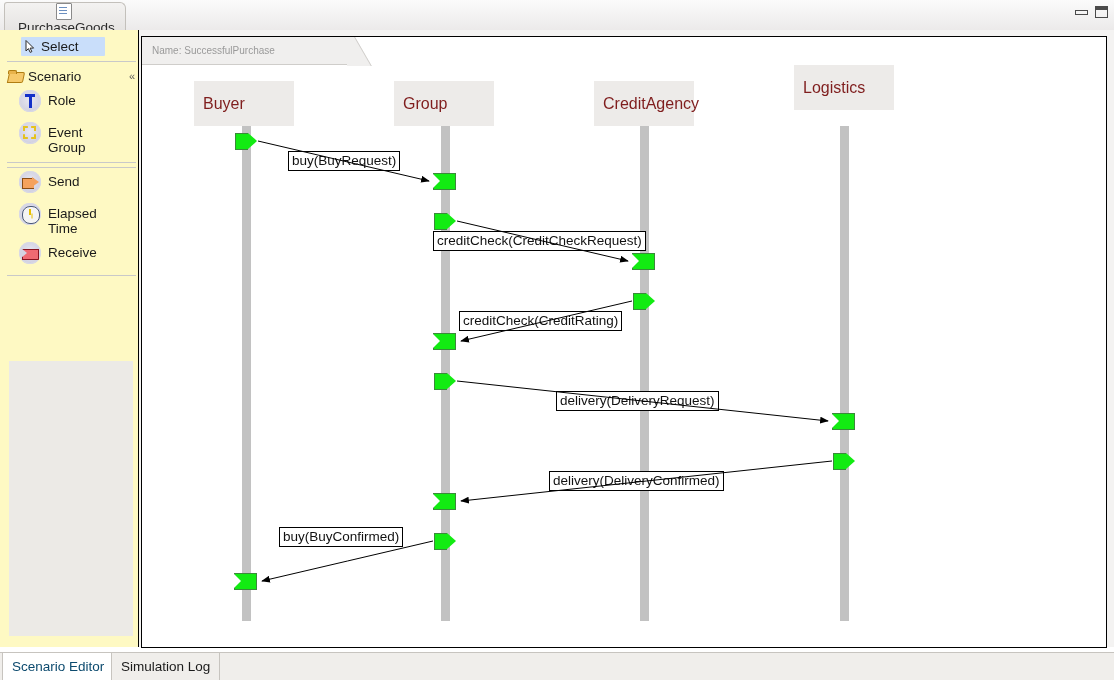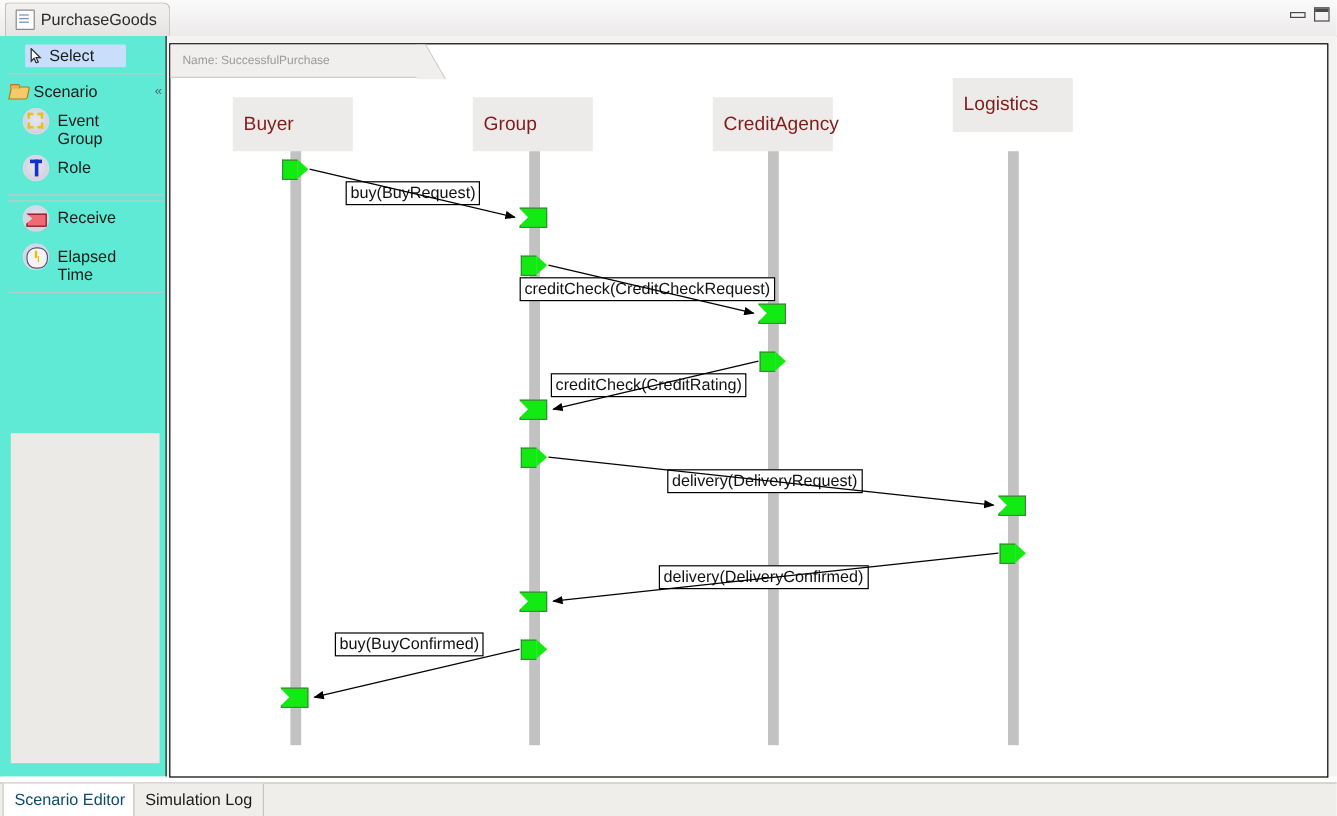--- a/index.html
+++ b/index.html
@@ -35,20 +35,21 @@
     white-space:nowrap;
   }
   .etab .tlabel{margin-left:5px;}
   #tab-purchasegoods{
     left:4px;
     background:linear-gradient(#f3f2f1,#e6e4e2);
     border:1px solid #c3c0bb;
     border-bottom:none;
     border-radius:3px 6px 0 0;
     color:#2b2b2b;
+    flex-direction:column;
   }
   #tab-successfulpurchase{
     left:150px;
     background:linear-gradient(#ffffff 55%,#dfe9f7);
     border:1px solid #9fb4ce;
     border-bottom:1px solid #ffffff;
     border-radius:3px 14px 0 0;
     color:#1b1b1b;
     padding-right:6px;
   }
@@ -93,21 +94,21 @@
   }
   .wbtn.max{border:1px solid #4a4a4a;box-sizing:border-box;}
   .wbtn.max::after{
     content:"";position:absolute;left:0;top:0;width:11px;height:3px;
     background:#4a4a4a;
   }
 
   
   #palette{
     position:absolute;left:0;top:30px;width:139px;height:617px;
-    background:#5eead4;
+    background:#fef9c3;
     border-right:1px solid #000000;
     box-sizing:border-box;
   }
   #palette-leftedge{
     position:absolute;left:0;top:30px;width:4px;height:617px;
     background:linear-gradient(90deg,#cdd8e8,#eef2f8);
   }
   #pal-inner{position:absolute;left:5px;top:0;width:133px;}
 
   .pal-select-row{
@@ -380,43 +381,47 @@
 
       <div class="pal-sep"></div>
 
       <div class="pal-group">
         <span class="folder-ic"></span>
         <span>Scenario</span>
         <span class="collapse-ic">«</span>
       </div>
 
       <div class="pal-item">
+        <span class="pal-ic ic-role"></span>
+        <span class="plabel">Role</span>
+      </div>
+
+      <div class="pal-item">
         <span class="pal-ic ic-eg"></span>
         <span class="plabel">Event Group</span>
       </div>
 
+      <div class="pal-sep"></div>
+
+
+      <div class="pal-sep"></div>
+
       <div class="pal-item">
-        <span class="pal-ic ic-role"></span>
-        <span class="plabel">Role</span>
-      </div>
-
-      <div class="pal-sep"></div>
-
-
-      <div class="pal-sep"></div>
-
+        <span class="pal-ic ic-send"></span>
+        <span class="plabel">Send</span>
+      </div>
+
+      <div class="pal-item">
+        <span class="pal-ic ic-clock"></span>
+        <span class="plabel">Elapsed Time</span>
+      </div>
 
       <div class="pal-item">
         <span class="pal-ic ic-recv"></span>
         <span class="plabel">Receive</span>
-      </div>
-
-      <div class="pal-item">
-        <span class="pal-ic ic-clock"></span>
-        <span class="plabel">Elapsed Time</span>
       </div>
 
       <div class="pal-sep"></div>
 
 
     </div>
     <div id="pal-empty"></div>
   </div>
 
   <div id="canvas-wrap">

